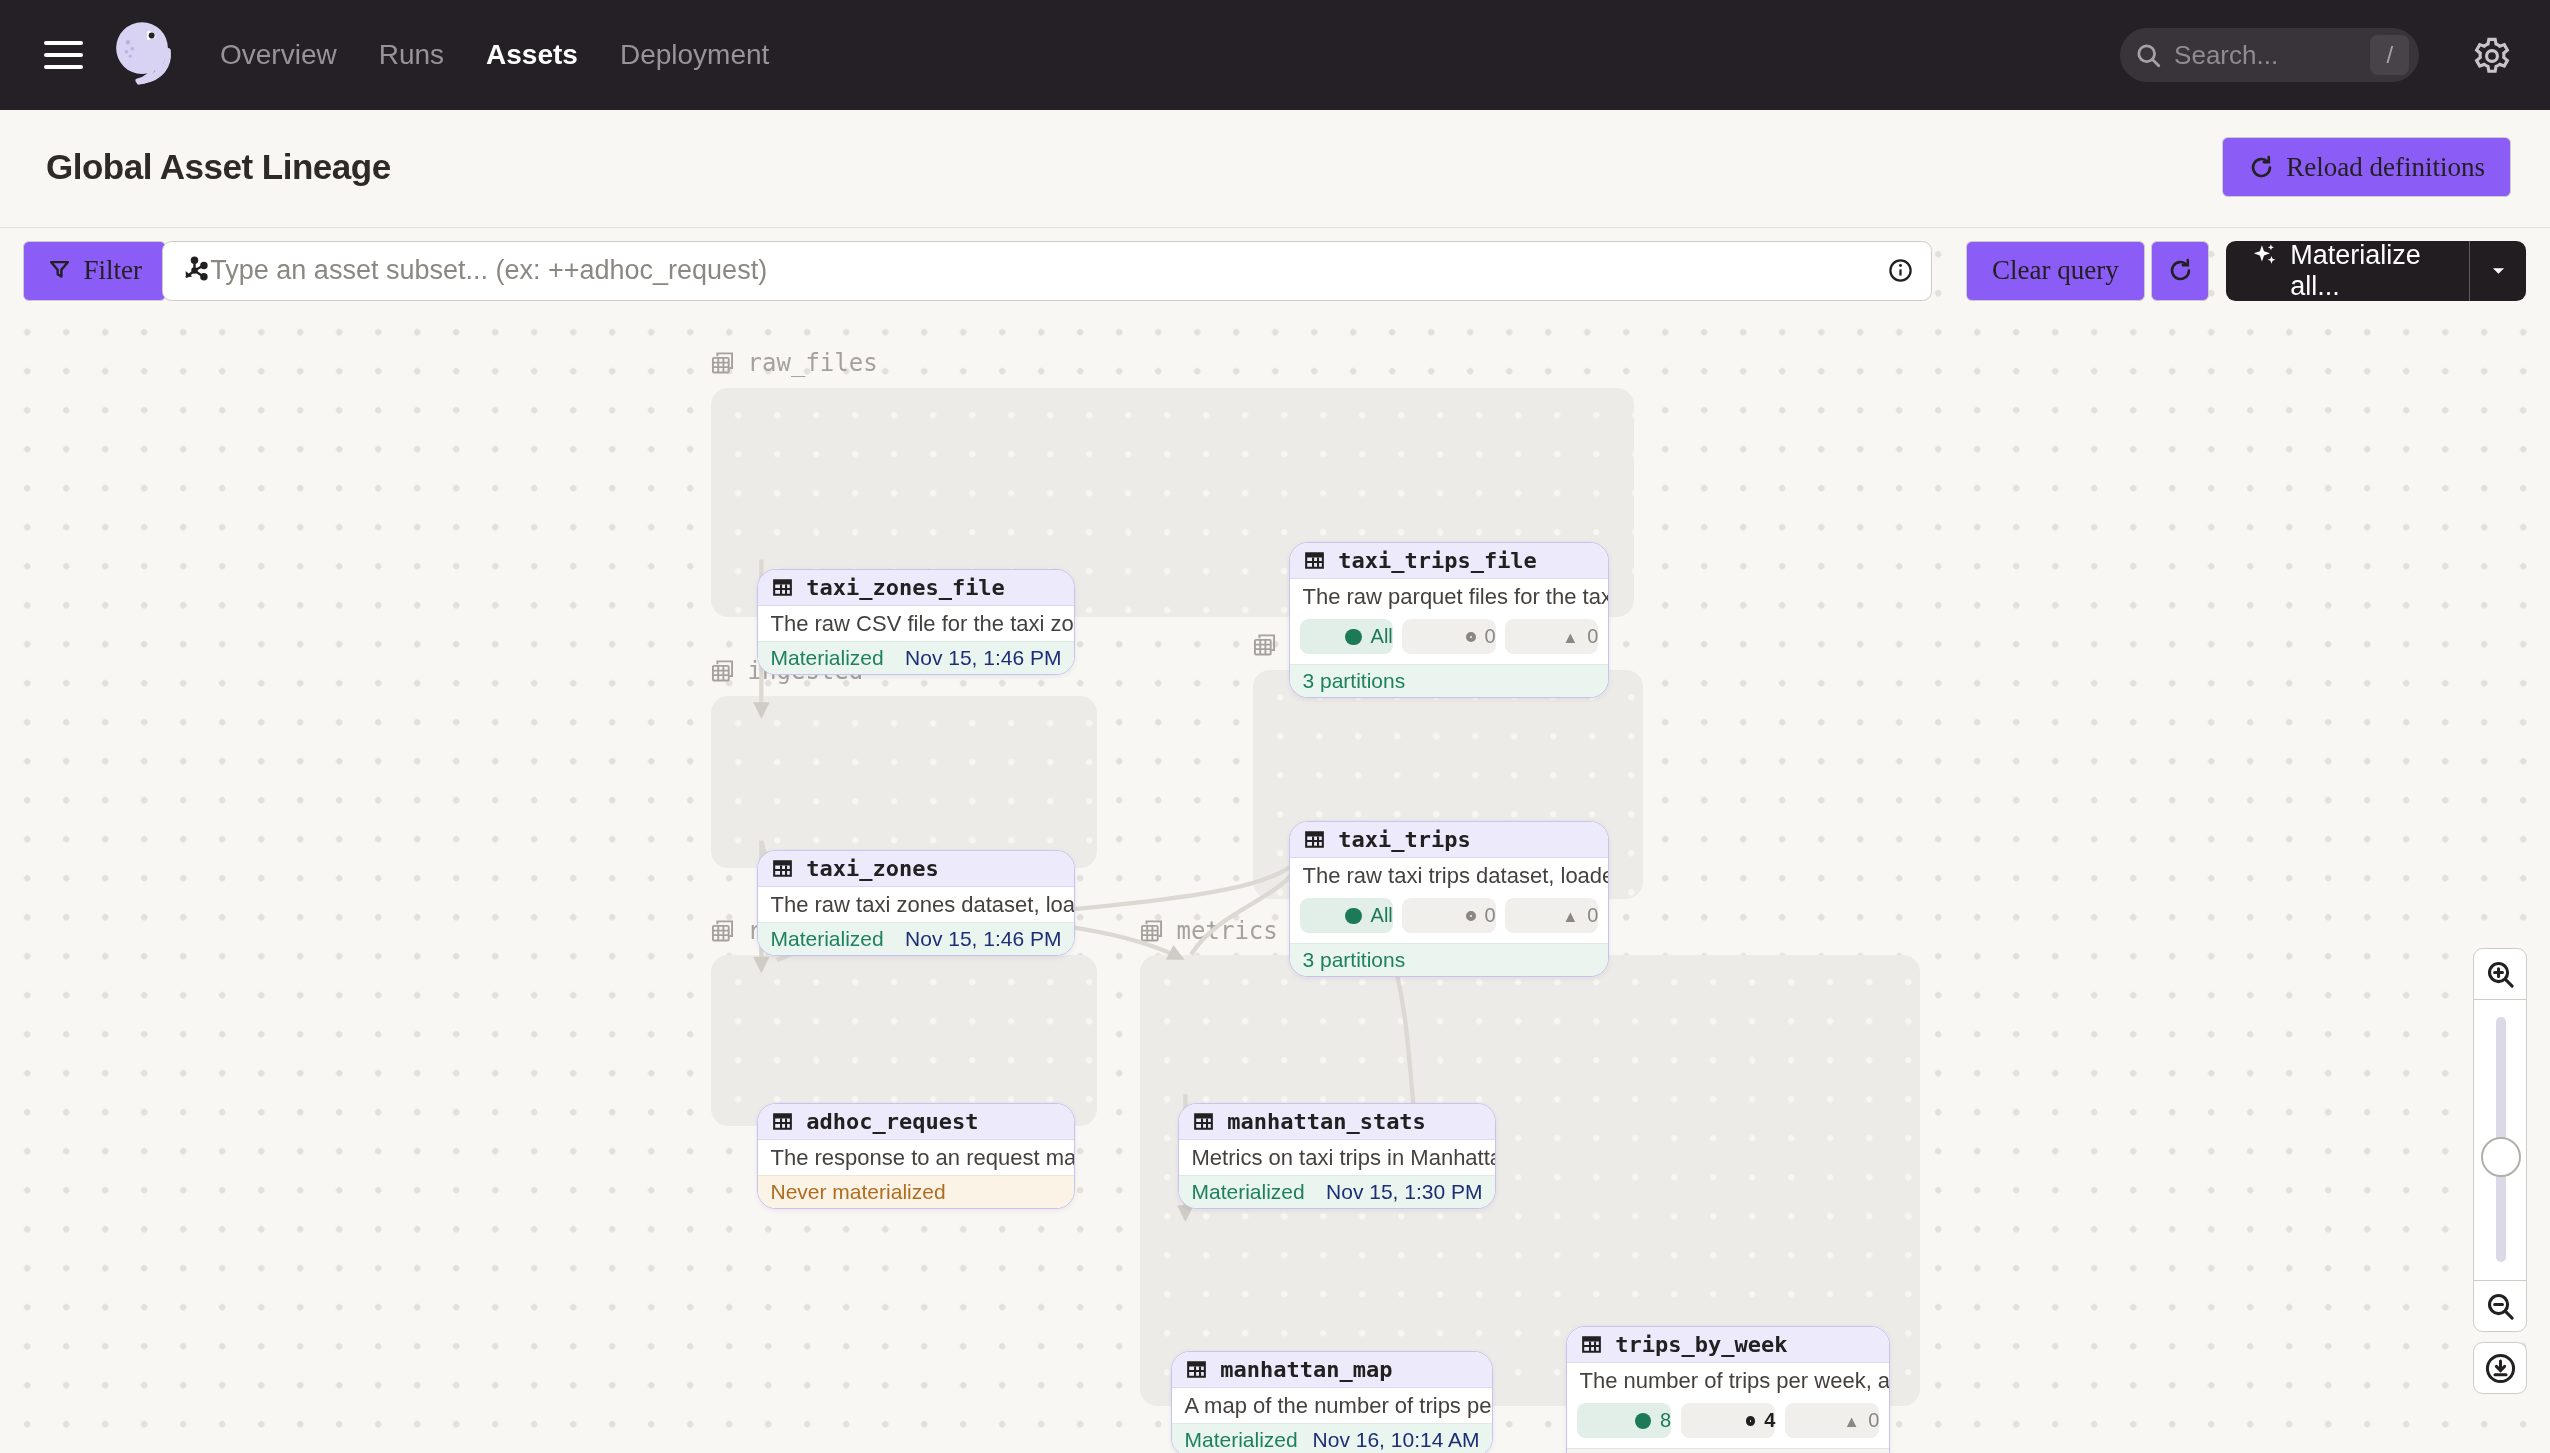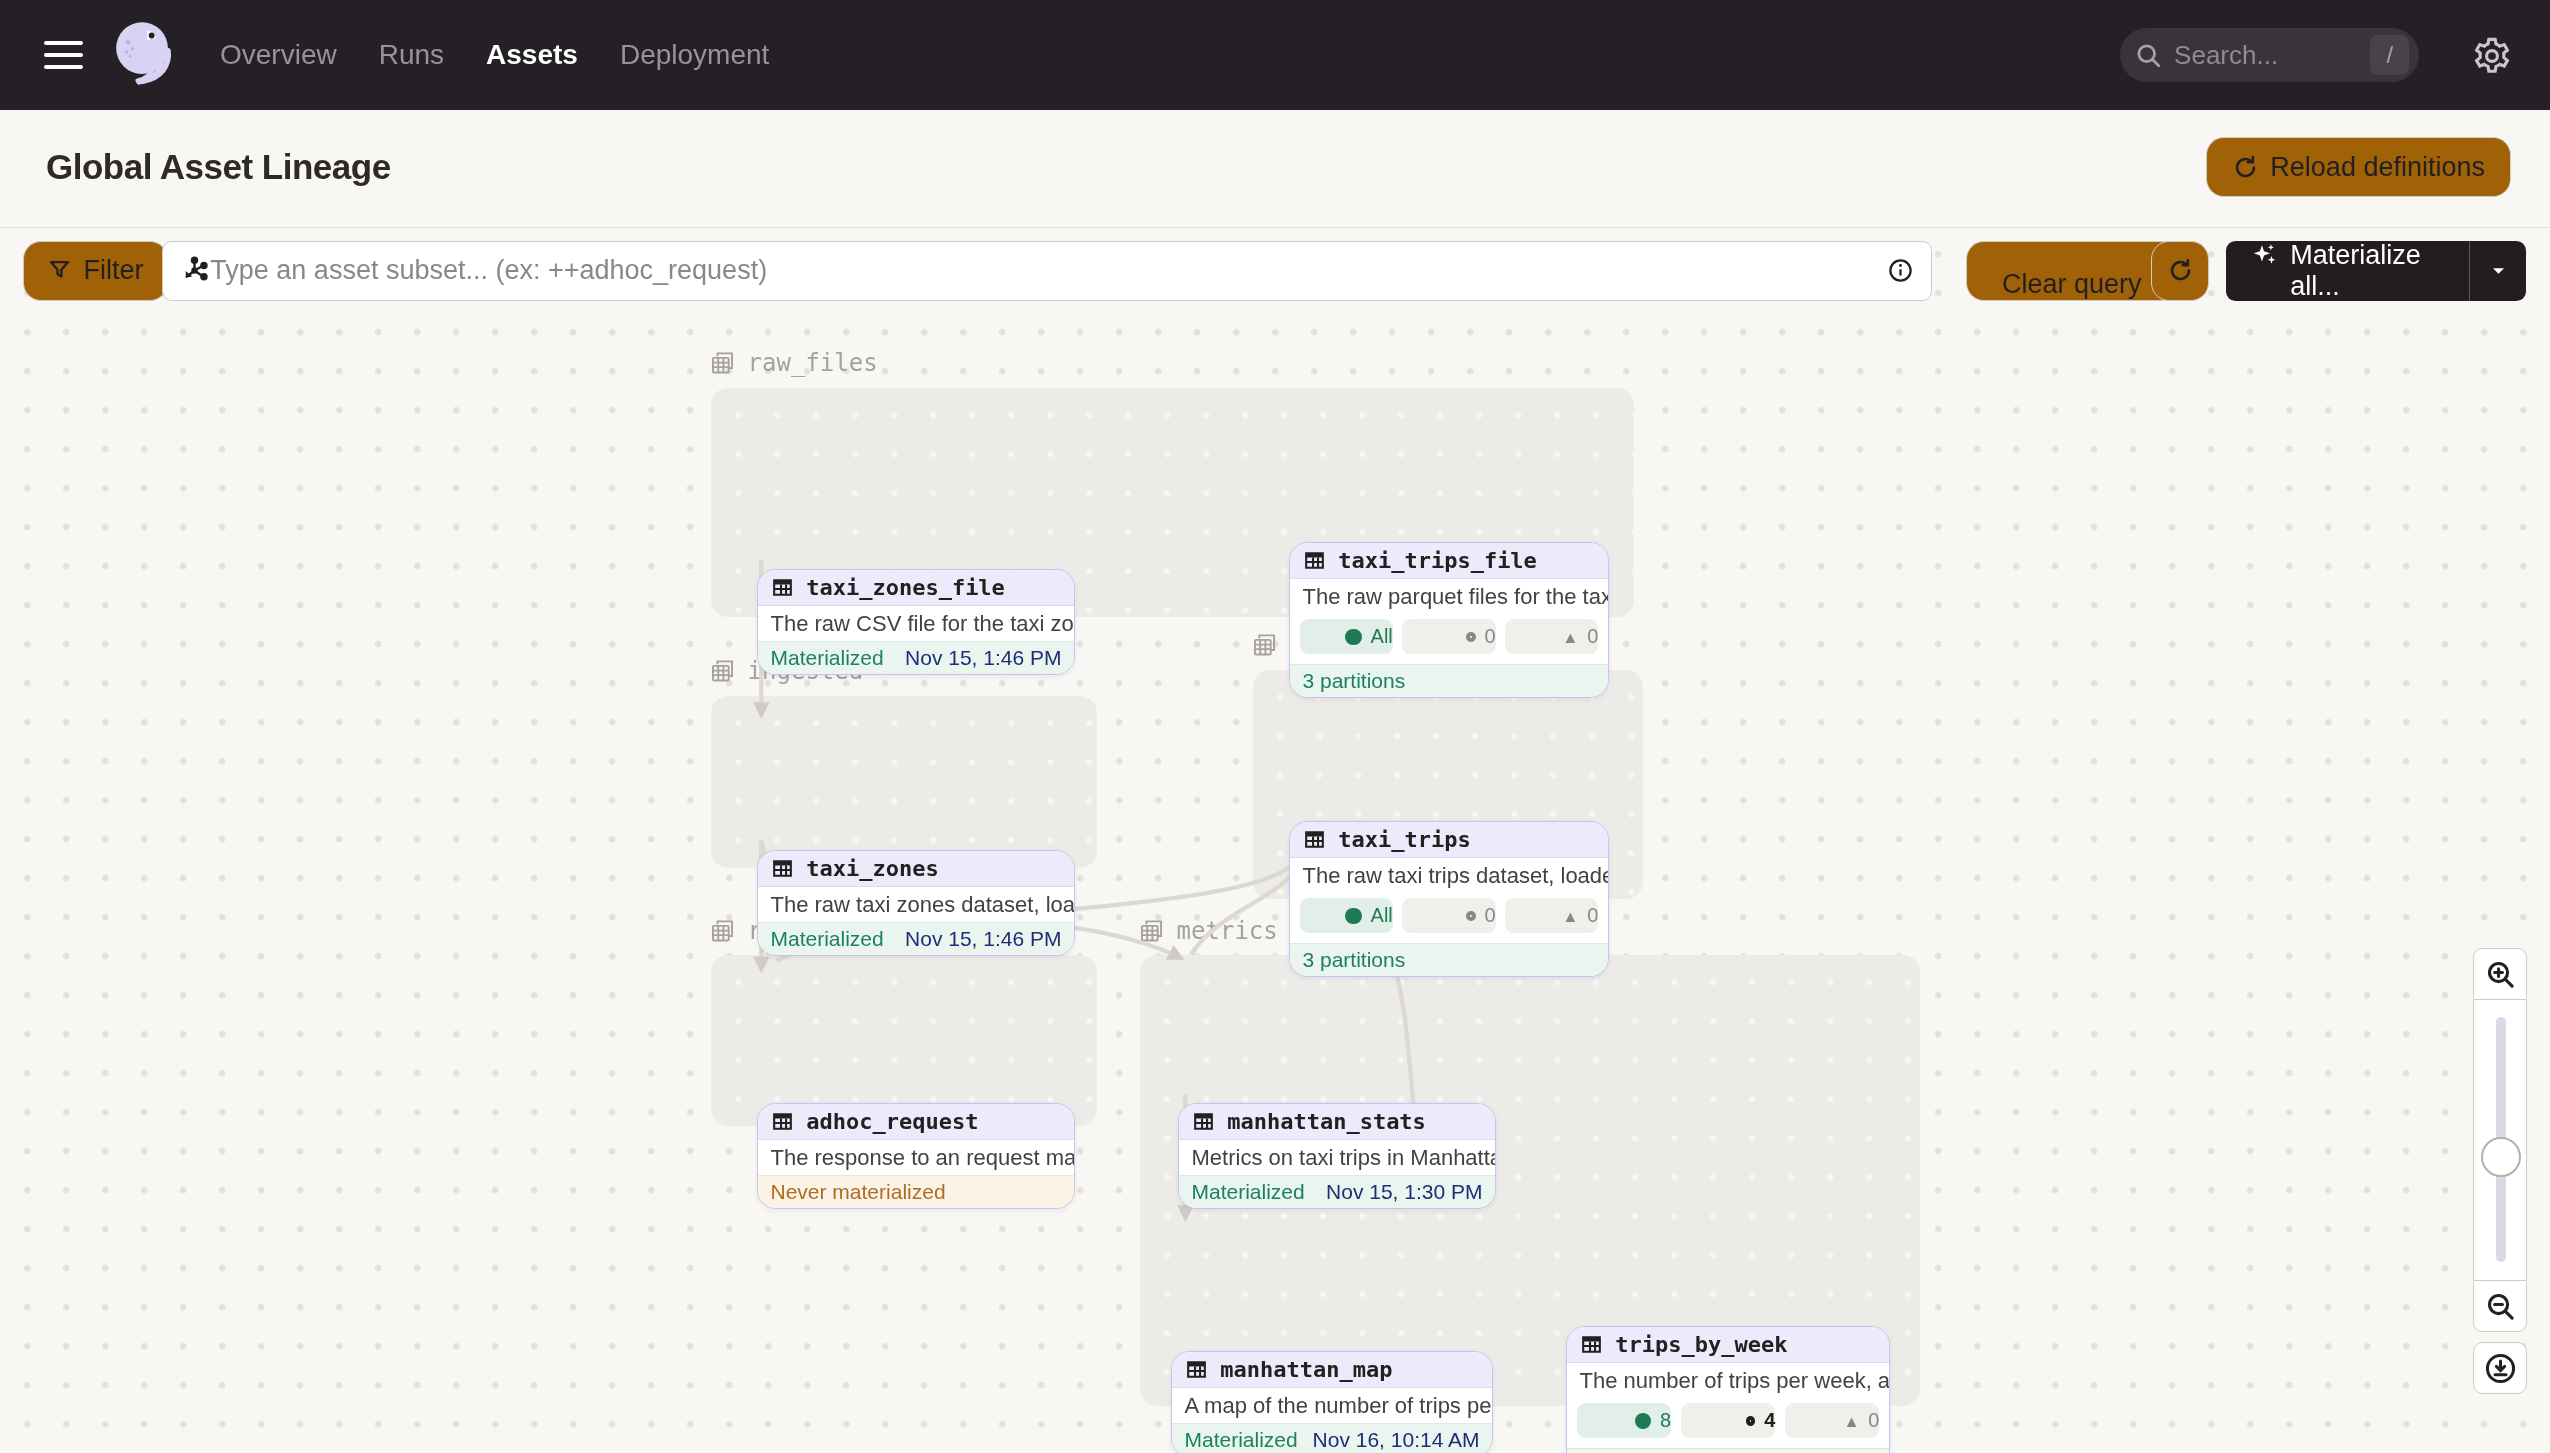--- a/index.html
+++ b/index.html
@@ -17,30 +17,30 @@
   .navlink.active { color:#ffffff; font-weight:700; }
   .searchpill { position:absolute; right:131px; top:28px; width:299px; height:54px; border-radius:27px; background:#39343a; display:flex; align-items:center; padding:0 9.6px 0 13.5px; cursor:text; }
   .searchpill input { flex:1; background:transparent; border:none; outline:none; color:#c7c4c9; font-size:26px; font-family:"Liberation Sans",sans-serif; margin-left:11.6px; min-width:0; }
   .searchpill input::placeholder { color:#8f8c91; }
   .kbd { width:39px; height:40px; border-radius:7.7px; background:#474349; color:#a5a2a7; font-size:24px; display:flex; align-items:center; justify-content:center; }
   .gearbtn { position:absolute; right:37px; top:35px; width:42px; height:42px; cursor:pointer; }
 
   
   .pagehead { position:absolute; left:0; top:110px; width:100%; height:118px; background:#f8f7f4; border-bottom:1px solid #e5e2dd; z-index:5; }
   .pagetitle { position:absolute; left:46px; top:37px; font-size:35px; font-weight:700; color:#2e2a27; letter-spacing:-0.5px; }
-  .btn { display:inline-flex; align-items:center; gap:11.6px; background:#a16207; border:1px solid #cfccc7; border-radius:18px; color:#232021; font-size:27px; cursor:pointer; justify-content:center; }
+  .btn { display:inline-flex; align-items:center; gap:11.6px; background:#8b5cf6; border:1px solid #cfccc7; border-radius:6px; color:#232021; font-size:27px; cursor:pointer; justify-content:center;font-family:Liberation Serif, serif; }
   .reload { position:absolute; right:39px; top:27px; height:60px; padding:0 25px; }
 
   
   .toolbar { position:absolute; left:0; top:227px; width:100%; height:87px; z-index:5; }
   .filterbtn { position:absolute; left:23px; top:13.5px; height:60px; padding:0 23px; }
   .queryinput { position:absolute; left:162px; top:13.5px; width:1770px; height:60px; background:#fff; border:1px solid #cfccc7; border-radius:9.6px; display:flex; align-items:center; padding:0 17.3px; }
   .queryinput input { flex:1; border:none; outline:none; font-size:27px; color:#232021; margin-left:1px; font-family:"Liberation Sans",sans-serif; }
   .queryinput input::placeholder { color:#8b8883; }
-  .clearbtn { position:absolute; left:1966px; top:13.5px; height:60px; padding:0 35px;align-items:flex-end; }
+  .clearbtn { position:absolute; left:1966px; top:13.5px; height:60px; padding:0 25px; }
   .refreshbtn { position:absolute; left:2151px; top:13.5px; height:60px; width:58px; padding:0; }
   .materialize { position:absolute; left:2226px; top:13.5px; height:60px; width:300px; background:#211d21; border-radius:9.6px; display:flex; align-items:center; color:#fff; cursor:pointer; }
   .materialize .mainpart { flex:1; display:flex; align-items:flex-start; gap:11.6px; padding-left:5px; font-size:27px;margin-left:20px; }
   .materialize .divider { width:1px; height:60px; background:rgba(255,255,255,0.28); }
   .materialize .caretpart { width:56px; display:flex; align-items:center; justify-content:center; }
 
   
   .canvas { position:absolute; left:0; top:110px; width:2550px; height:1344px;
     background-color:#f8f7f4;
     background-image:radial-gradient(circle, #e3e0da 2.9px, transparent 3.5px);

